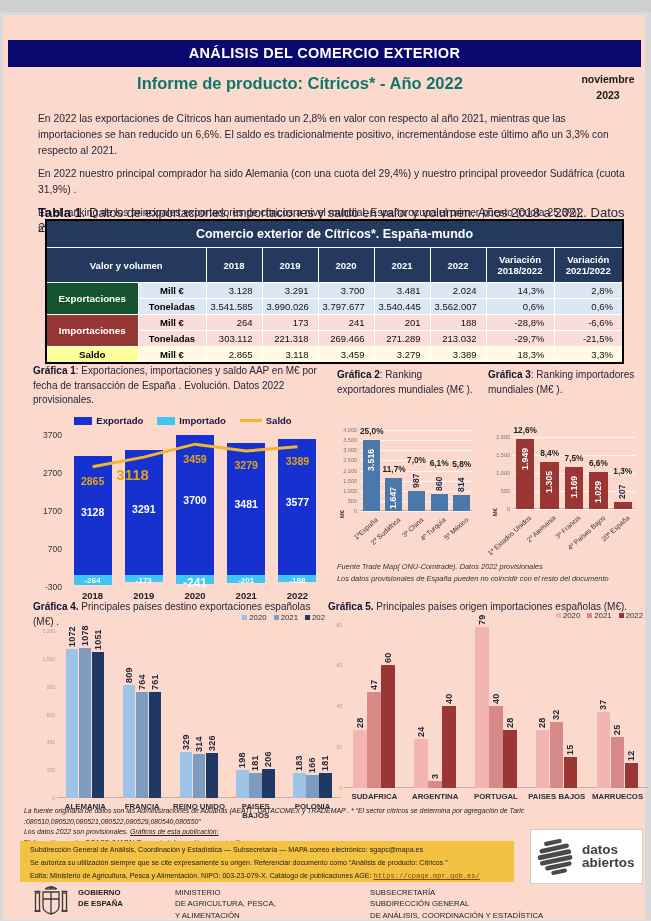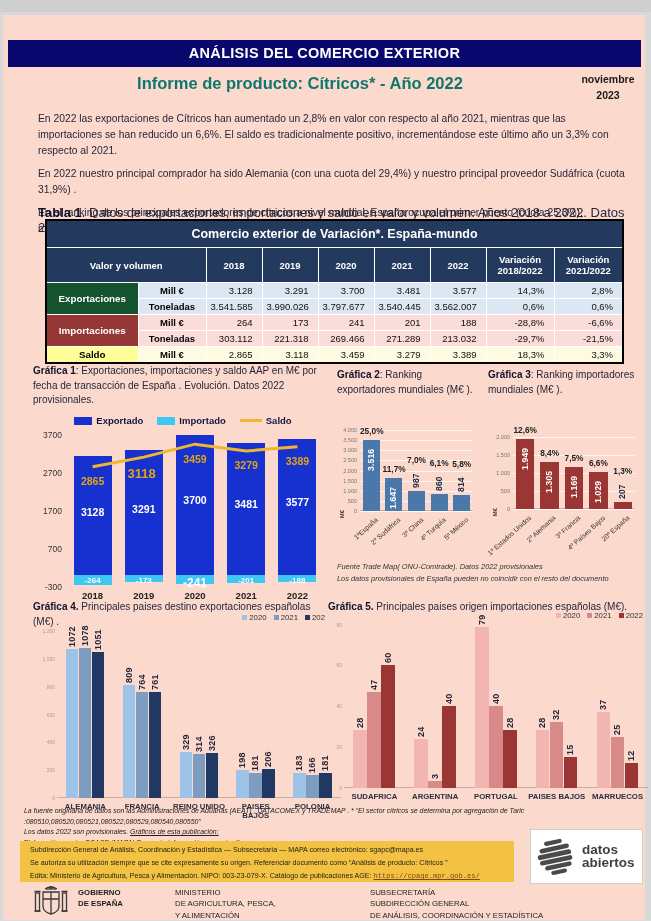--- a/index.html
+++ b/index.html
@@ -100,42 +100,42 @@
         <col style="width:56px">
         <col style="width:56px">
       <col style="width:56px">
         <col style="width:56px">
         <col style="width:56px">
         <col style="width:68px">
         <col style="width:69px">
     </colgroup>
     <thead>
         <tr>
-          <th class="t-title" colspan="9">Comercio exterior de Variación*. España-mundo</th>
+          <th class="t-title" colspan="9">Comercio exterior de Cítricos*. España-mundo</th>
         </tr>
         <tr>
           <th class="t-head" colspan="2">Valor y volumen</th>
           <th class="t-head">2018</th>
           <th class="t-head">2019</th>
           <th class="t-head">2020</th>
           <th class="t-head">2021</th>
           <th class="t-head">2022</th>
           <th class="t-head">Variación 2018/2022</th>
           <th class="t-head">Variación 2021/2022</th>
         </tr>
       </thead>
     <tbody>
         <tr>
           <td class="g-exp" rowspan="2">Exportaciones</td>
           <td class="metric c-exp">Mill €</td>
           <td class="num c-exp">3.128</td>
           <td class="num c-exp">3.291</td>
           <td class="num c-exp">3.700</td>
           <td class="num c-exp">3.481</td>
-          <td class="num c-exp">3.577</td>
+          <td class="num c-exp">2.024</td>
           <td class="num c-exp">14,3%</td>
           <td class="num c-exp">2,8%</td>
         </tr>
         <tr>
           <td class="metric c-exp">Toneladas</td>
           <td class="num c-exp">3.541.585</td>
           <td class="num c-exp">3.990.026</td>
           <td class="num c-exp">3.797.677</td>
           <td class="num c-exp">3.540.445</td>
           <td class="num c-exp">3.562.007</td>
@@ -194,21 +194,21 @@
         <div style="position: absolute; right: 100%; padding-right: 5px; width: 30px; text-align: right; font-size: 8.5px; color: rgb(51, 51, 51); top: 147px;">-300</div>
         <div class="bar" style="left: 6.6px; width: 38px; bottom: 11.4px; height: 118.864px; background: rgb(22, 49, 207);"></div>
         <div style="position: absolute; left: 6.6px; width: 38px; top: 71.6589px; text-align: center; color: rgb(255, 255, 255); font-weight: bold; font-size: 10.5px;">3128</div>
         <div class="bar" style="left: 6.6px; width: 38px; bottom: 1.368px; height: 10.032px; background: rgb(63, 198, 243);"></div>
         <div style="position: absolute; left: 6.6px; width: 38px; top: 141.1px; text-align: center; color: rgb(255, 255, 255); font-weight: bold; font-size: 8px;">-264</div>
         <div style="position: absolute; left: 0px; width: 51.2px; top: 40.73px; text-align: center; color: rgb(224, 164, 27); font-weight: bold; font-size: 10.5px;">2865</div>
         <div class="bar" style="left: 57.8px; width: 38px; bottom: 11.4px; height: 125.058px; background: rgb(22, 49, 207);"></div>
         <div style="position: absolute; left: 57.8px; width: 38px; top: 68.0664px; text-align: center; color: rgb(255, 255, 255); font-weight: bold; font-size: 10.5px;">3291</div>
         <div class="bar" style="left: 57.8px; width: 38px; bottom: 4.826px; height: 6.574px; background: rgb(63, 198, 243);"></div>
         <div style="position: absolute; left: 57.8px; width: 38px; top: 141.1px; text-align: center; color: rgb(255, 255, 255); font-weight: bold; font-size: 8px;">-173</div>
-        <div style="position: absolute; left: 49px; width: 51.2px; top: 31.116px; text-align: center; color: rgb(224, 164, 27); font-weight: bold; font-size: 13px;">3118</div>
+        <div style="position: absolute; left: 40px; width: 51.2px; top: 31.116px; text-align: center; color: rgb(224, 164, 27); font-weight: bold; font-size: 15px;">3118</div>
         <div class="bar" style="left: 109px; width: 38px; bottom: 11.4px; height: 140.6px; background: rgb(22, 49, 207);"></div>
         <div style="position: absolute; left: 109px; width: 38px; top: 59.052px; text-align: center; color: rgb(255, 255, 255); font-weight: bold; font-size: 10.5px;">3700</div>
         <div class="bar" style="left: 109px; width: 38px; bottom: 2.242px; height: 9.158px; background: rgb(63, 198, 243);"></div>
         <div style="position: absolute; left: 109px; width: 38px; top: 141.1px; text-align: center; color: rgb(255, 255, 255); font-weight: bold; font-size: 12px;">-241</div>
         <div style="position: absolute; left: 102.4px; width: 51.2px; top: 18.158px; text-align: center; color: rgb(224, 164, 27); font-weight: bold; font-size: 10.5px;">3459</div>
         <div class="bar" style="left: 160.2px; width: 38px; bottom: 11.4px; height: 132.278px; background: rgb(22, 49, 207);"></div>
         <div style="position: absolute; left: 160.2px; width: 38px; top: 63.8788px; text-align: center; color: rgb(255, 255, 255); font-weight: bold; font-size: 10.5px;">3481</div>
         <div class="bar" style="left: 160.2px; width: 38px; bottom: 3.762px; height: 7.638px; background: rgb(63, 198, 243);"></div>
         <div style="position: absolute; left: 160.2px; width: 38px; top: 141.1px; text-align: center; color: rgb(255, 255, 255); font-weight: bold; font-size: 8px;">-201</div>
         <div style="position: absolute; left: 153.6px; width: 51.2px; top: 24.998px; text-align: center; color: rgb(224, 164, 27); font-weight: bold; font-size: 10.5px;">3279</div>

